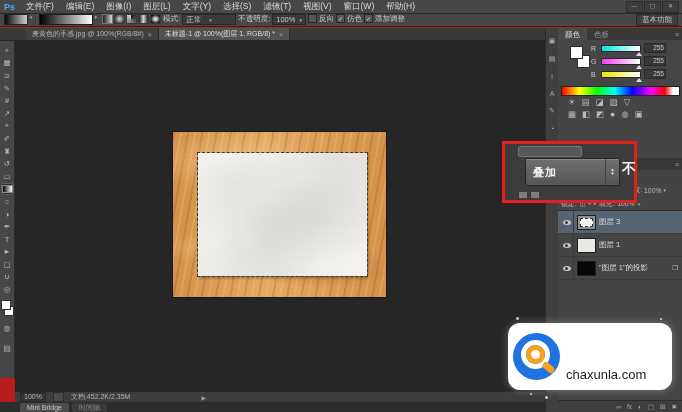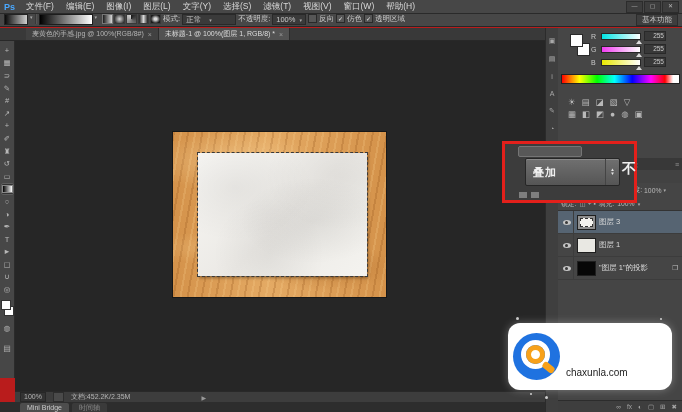--- a/index.html
+++ b/index.html
@@ -165,21 +165,21 @@
   .watermark{position:absolute;left:508px;top:323px;width:164px;height:67px;background:#fff;
              border-radius:12px;z-index:50;box-shadow:0 0 8px rgba(255,255,255,.3);}
   .wm-logo{position:absolute;left:5px;top:10px;width:47px;height:47px;border-radius:50%;background:var(--logo-blue);}
   .wm-lens-outer{position:absolute;left:8px;top:7px;width:19px;height:19px;border-radius:50%;border:5px solid #fff;}
   .wm-lens-inner{position:absolute;left:13px;top:12px;width:9px;height:9px;border-radius:50%;
                  border:5px solid var(--logo-orange);background:#fff;}
   .wm-handle{position:absolute;left:29px;top:31px;width:13px;height:7px;background:var(--logo-orange);
              border-radius:3px;transform:rotate(38deg);}
   .wm-title{position:absolute;left:55px;top:2px;font-size:31px;font-weight:bold;color:#101010;
             letter-spacing:1px;font-family:"Liberation Serif",serif;}
-  .wm-domain{position:absolute;left:58px;top:44px;font-size:10px;color:#1c1c1c;}
+  .wm-domain{position:absolute;left:58px;top:44px;font-size:13px;color:#1c1c1c;}
   .splat{position:absolute;background:rgba(255,255,255,.75);border-radius:50%;z-index:45;}
 </style>
 </head>
 <body>
 
 <div class="screen">
 
   <div class="menubar">
     <span class="ps-logo">Ps</span>
     <span class="menu-item">文件(F)</span>
@@ -220,21 +220,21 @@
     <span>不透明度:</span>
     <span class="ob-select ob-mini">
       <span>100%</span>
       <span class="dd-arrow">▾</span>
     </span>
     <span class="checkbox"></span>
     <span>反向</span>
     <span class="checkbox">✓</span>
     <span>仿色</span>
     <span class="checkbox">✓</span>
-    <span>透明区域</span>
+    <span>添加调整</span>
     <span class="workspace-btn">
       <span>基本功能</span>
     </span>
   </div>
 
   <div class="tabbar">
     <span class="doc-tab">
       <span>麦黄色的手感.jpg @ 100%(RGB/8#)</span>
       <span class="tab-close">×</span>
     </span>
@@ -324,20 +324,25 @@
     <span>▤</span>
     <span>i</span>
     <span>A</span>
     <span>✎</span>
     <span>◔</span>
   </div>
 
   <div class="panels">
 
     <div class="panel-color">
+      <div class="panel-tabs">
+        <span class="panel-tab">颜色</span>
+        <span class="panel-tab dim">色板</span>
+        <span class="panel-menu">≡</span>
+      </div>
       <div class="color-body">
         <span class="mini-fgbg">
           <span class="b"></span>
             <span class="f"></span>
         </span>
         <span class="slider-row" style="top:4px">
           <span class="slider-label">R</span>
           <span class="slider-track track-r">
               <span class="slider-thumb"></span>
             </span>

